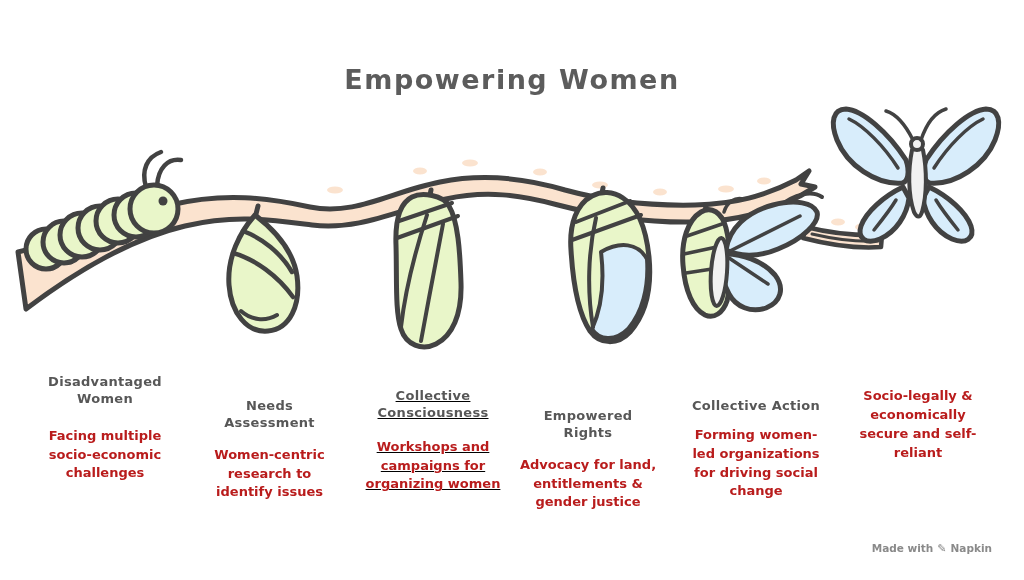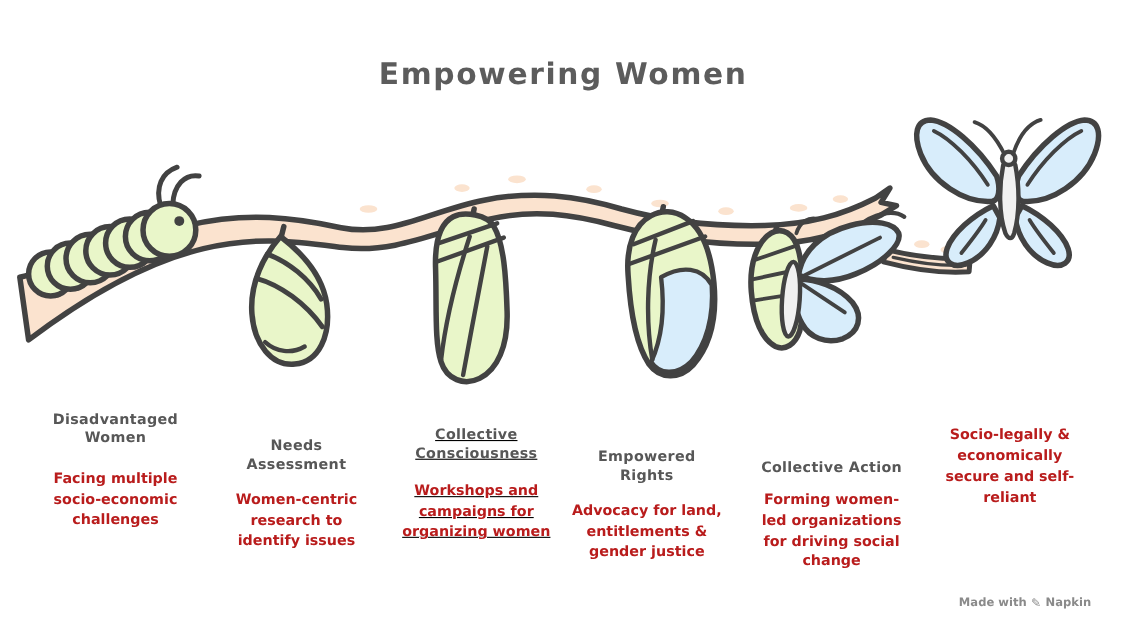--- a/index.html
+++ b/index.html
@@ -7,21 +7,21 @@
     position:relative;
     width:1024px;height:580px;
     background:#ffffff;
     font-family:"DejaVu Sans","Liberation Sans",sans-serif;
     overflow:hidden;
   }
   .page-title{
     position:absolute;left:0;right:0;top:52px;
     text-align:center;
     font-size:27px;font-weight:bold;letter-spacing:1.5px;
-    color:#5c5c5c;margin:0;
+    color:#5c5c5c;margin:12px;
   }
   .illustration{position:absolute;left:0;top:0;}
   .stage{position:absolute;text-align:center;}
   .stage .heading{
     font-size:13px;font-weight:bold;line-height:1.3;
     letter-spacing:.3px;color:#575757;margin:0 auto;
   }
   .stage .desc{
     font-size:13px;font-weight:bold;line-height:1.45;
     color:#b91c1c;margin:0 auto;
@@ -33,21 +33,21 @@
   .stage2{left:182px;top:398px;width:175px;}
   .stage2 .heading{max-width:130px;}
   .stage2 .desc{max-width:132px;margin-top:14px;}
   .stage3{left:343px;top:388px;width:180px;text-decoration:underline;}
   .stage3 .heading{max-width:160px;}
   .stage3 .desc{max-width:150px;margin-top:16px;}
   .stage4{left:500px;top:408px;width:176px;}
   .stage4 .heading{max-width:120px;}
   .stage4 .desc{max-width:150px;margin-top:14px;}
   .stage5{left:667px;top:398px;width:178px;}
-  .stage5 .heading{max-width:130px;margin-top:20px;}
+  .stage5 .heading{max-width:130px;}
   .stage5 .desc{max-width:140px;margin-top:11px;}
   .stage6{left:828px;top:374px;width:180px;}
   .stage6 .heading{max-width:150px;}
   .stage6 .desc{max-width:132px;margin-top:13px;}
   .watermark{
     position:absolute;right:32px;top:542px;
     display:flex;align-items:flex-end;gap:4px;
     font-size:10.5px;font-weight:bold;color:#8a8a8a;
   }
   .watermark .wicon{font-size:11px;line-height:1;}

